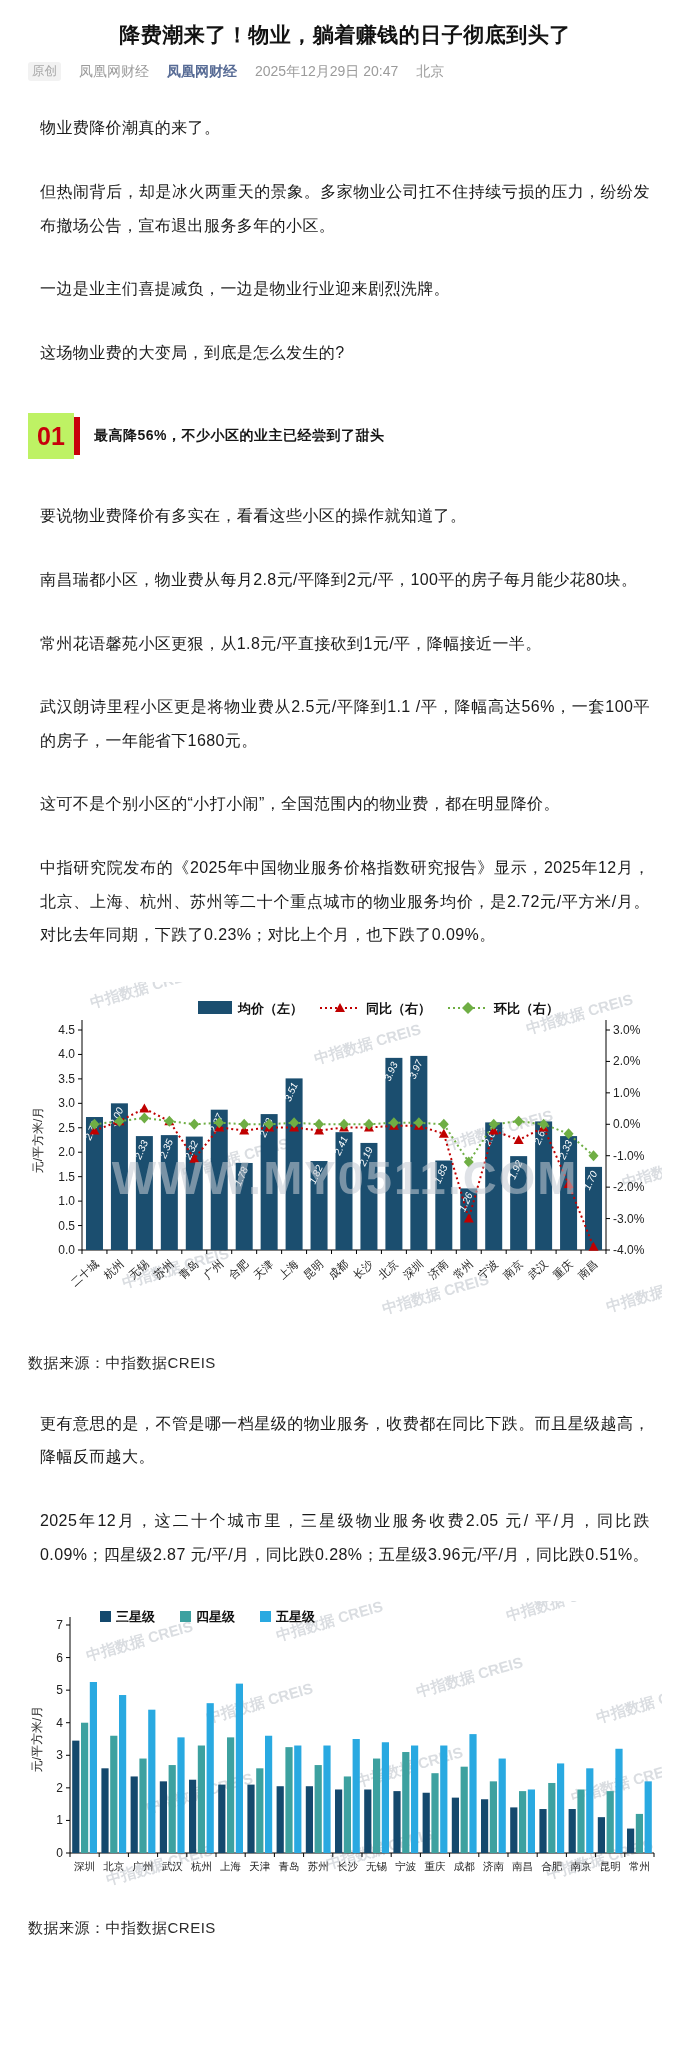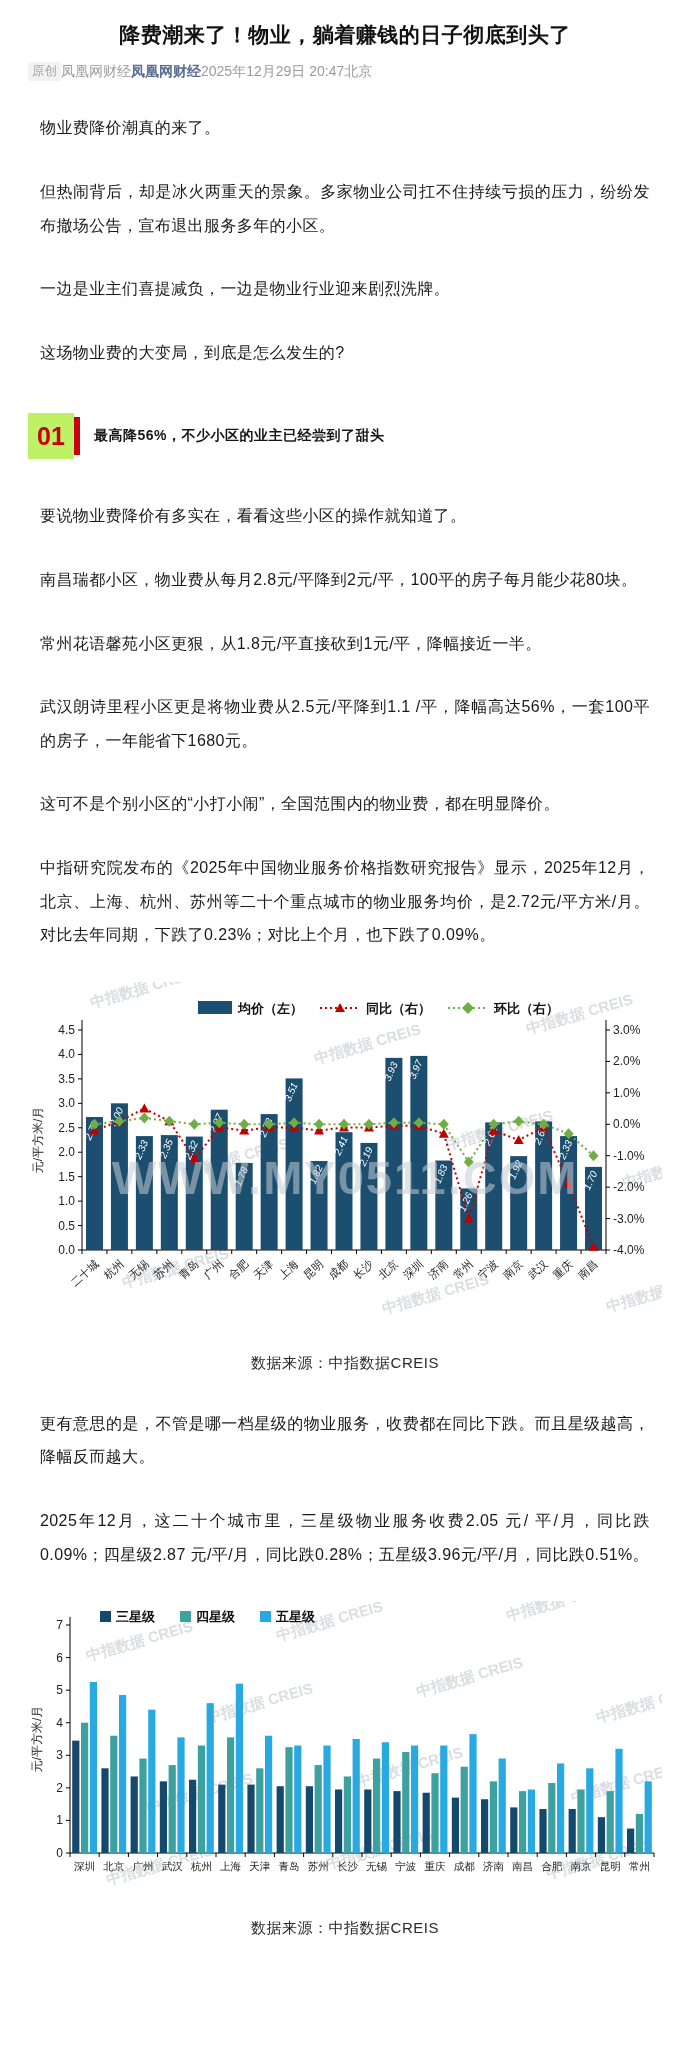--- a/index.html
+++ b/index.html
@@ -7,21 +7,21 @@
     width:690px;
     font-family:"Liberation Sans","DejaVu Sans",sans-serif;
     color:#181818;
   }
   .page{padding:14px 28px 26px 28px;position:relative;}
   h1.title{
     font-size:21px;line-height:1.45;font-weight:bold;color:#121212;
     margin:6px 0 12px 0;letter-spacing:.5px;text-align:center;
   }
   .byline{
-    display:flex;align-items:center;gap:0;
+    display:flex;align-items:center;gap:18px;
     font-size:14px;color:#9b9b9b;margin-bottom:26px;white-space:nowrap;
   }
   .origin-badge{
     background:#f2f2f2;color:#a8a8a8;border-radius:3px;
     padding:1px 4px;font-size:12.5px;
   }
   .account-link{color:#576b95;font-weight:bold;cursor:pointer;}
   p.para{
     font-size:16px;line-height:2.1;letter-spacing:.4px;
     margin:30px 12px;text-align:justify;color:#1a1a1a;
@@ -36,21 +36,21 @@
   }
   .section-redbar{
     width:6px;height:38px;background:#c7000b;margin-right:14px;flex:0 0 auto;
   }
   .section-title{
     font-size:14px;font-weight:bold;color:#161616;letter-spacing:.5px;
   }
   .chart-wrap{margin:6px 0 0 0;}
   .chart-wrap svg{display:block;margin:0 auto;}
   .chart-caption{
-    text-align:center;font-size:15px;color:#2b2b2b;margin:16px 0 34px 0;
+    font-size:15px;color:#2b2b2b;margin:16px 0 34px 0;
     letter-spacing:.5px;
   }
 </style>
 </head>
 <body>
 
 <div class="page">
 
   <h1 class="title">降费潮来了！物业，躺着赚钱的日子彻底到头了</h1>
 

